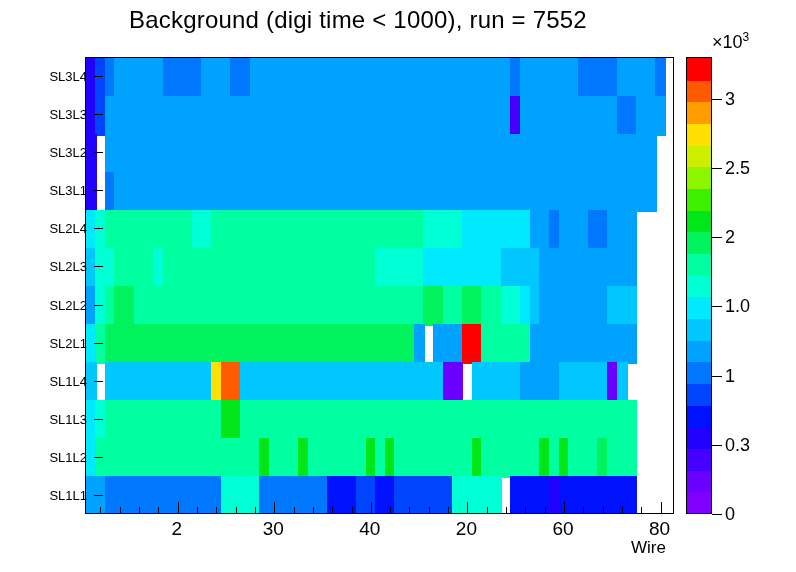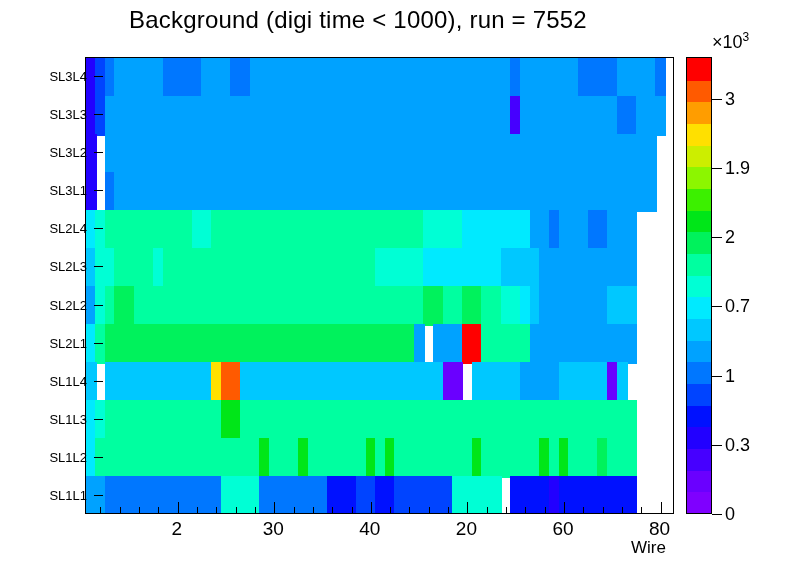--- a/index.html
+++ b/index.html
@@ -841,22 +841,22 @@
     </div>
   <div id="pexp"><span>×10</span><sup>3</sup></div>
   <div id="pticks">
       <div class="ptick" style="top:514px;"></div>
       <div class="plab" style="top:514px;">0</div>
       <div class="ptick" style="top:445px;"></div>
       <div class="plab" style="top:445px;">0.3</div>
       <div class="ptick" style="top:376px;"></div>
       <div class="plab" style="top:376px;">1</div>
       <div class="ptick" style="top:306px;"></div>
-      <div class="plab" style="top:306px;">0.7</div>
+      <div class="plab" style="top:306px;">1.0</div>
       <div class="ptick" style="top:237px;"></div>
       <div class="plab" style="top:237px;">2</div>
       <div class="ptick" style="top:168px;"></div>
-      <div class="plab" style="top:168px;">1.9</div>
+      <div class="plab" style="top:168px;">2.5</div>
       <div class="ptick" style="top:99px;"></div>
       <div class="plab" style="top:99px;">3</div>
     </div>
 
 </div>
 
 </body></html>

